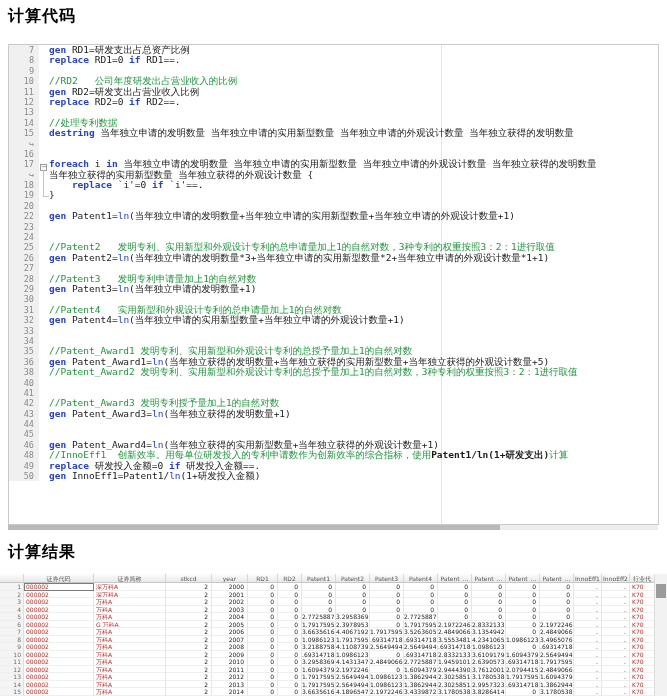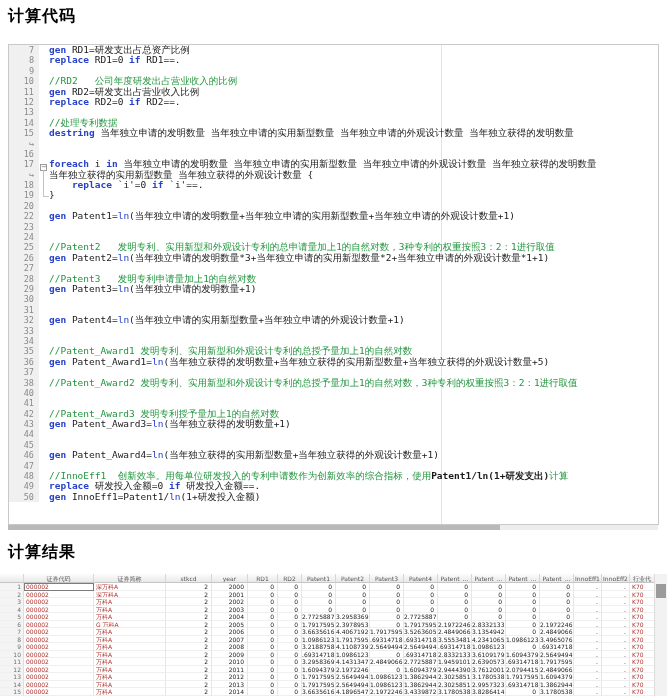--- a/index.html
+++ b/index.html
@@ -75,36 +75,34 @@
       <div class="ln-row"><div class="gut">20</div><div class="fold"></div><div class="code"></div></div>
       <div class="ln-row"><div class="gut">22</div><div class="fold"></div><div class="code"><span class="c">gen</span><span class="t"> Patent1=</span><span class="f">ln</span><span class="t">(当年独立申请的发明数量+当年独立申请的实用新型数量+当年独立申请的外观设计数量+1)</span></div></div>
       <div class="ln-row"><div class="gut">23</div><div class="fold"></div><div class="code"></div></div>
       <div class="ln-row"><div class="gut">24</div><div class="fold"></div><div class="code"></div></div>
       <div class="ln-row"><div class="gut">25</div><div class="fold"></div><div class="code"><span class="m">//Patent2   发明专利、实用新型和外观设计专利的总申请量加上1的自然对数，3种专利的权重按照3：2：1进行取值</span></div></div>
       <div class="ln-row"><div class="gut">26</div><div class="fold"></div><div class="code"><span class="c">gen</span><span class="t"> Patent2=</span><span class="f">ln</span><span class="t">(当年独立申请的发明数量*3+当年独立申请的实用新型数量*2+当年独立申请的外观设计数量*1+1)</span></div></div>
       <div class="ln-row"><div class="gut">27</div><div class="fold"></div><div class="code"></div></div>
       <div class="ln-row"><div class="gut">28</div><div class="fold"></div><div class="code"><span class="m">//Patent3   发明专利申请量加上1的自然对数</span></div></div>
       <div class="ln-row"><div class="gut">29</div><div class="fold"></div><div class="code"><span class="c">gen</span><span class="t"> Patent3=</span><span class="f">ln</span><span class="t">(当年独立申请的发明数量+1)</span></div></div>
       <div class="ln-row"><div class="gut">30</div><div class="fold"></div><div class="code"></div></div>
-      <div class="ln-row"><div class="gut">31</div><div class="fold"></div></div>
+      <div class="ln-row"><div class="gut">31</div><div class="fold"></div><div class="code"><span class="m">//Patent4   实用新型和外观设计专利的总申请量加上1的自然对数</span></div></div>
       <div class="ln-row"><div class="gut">32</div><div class="fold"></div><div class="code"><span class="c">gen</span><span class="t"> Patent4=</span><span class="f">ln</span><span class="t">(当年独立申请的实用新型数量+当年独立申请的外观设计数量+1)</span></div></div>
       <div class="ln-row"><div class="gut">33</div><div class="fold"></div><div class="code"></div></div>
       <div class="ln-row"><div class="gut">34</div><div class="fold"></div><div class="code"></div></div>
       <div class="ln-row"><div class="gut">35</div><div class="fold"></div><div class="code"><span class="m">//Patent_Award1 发明专利、实用新型和外观设计专利的总授予量加上1的自然对数</span></div></div>
       <div class="ln-row"><div class="gut">36</div><div class="fold"></div><div class="code"><span class="c">gen</span><span class="t"> Patent_Award1=</span><span class="f">ln</span><span class="t">(当年独立获得的发明数量+当年独立获得的实用新型数量+当年独立获得的外观设计数量+5)</span></div></div>
-      <div class="ln-row"><div class="gut">37</div><div class="fold"></div><div class="code"></div></div>
       <div class="ln-row"><div class="gut">38</div><div class="fold"></div><div class="code"><span class="m">//Patent_Award2 发明专利、实用新型和外观设计专利的总授予量加上1的自然对数，3种专利的权重按照3：2：1进行取值</span></div></div>
       <div class="ln-row"><div class="gut">40</div><div class="fold"></div><div class="code"></div></div>
       <div class="ln-row"><div class="gut">41</div><div class="fold"></div><div class="code"></div></div>
       <div class="ln-row"><div class="gut">42</div><div class="fold"></div><div class="code"><span class="m">//Patent_Award3 发明专利授予量加上1的自然对数</span></div></div>
       <div class="ln-row"><div class="gut">43</div><div class="fold"></div><div class="code"><span class="c">gen</span><span class="t"> Patent_Award3=</span><span class="f">ln</span><span class="t">(当年独立获得的发明数量+1)</span></div></div>
       <div class="ln-row"><div class="gut">44</div><div class="fold"></div><div class="code"></div></div>
       <div class="ln-row"><div class="gut">45</div><div class="fold"></div></div>
       <div class="ln-row"><div class="gut">46</div><div class="fold"></div><div class="code"><span class="c">gen</span><span class="t"> Patent_Award4=</span><span class="f">ln</span><span class="t">(当年独立获得的实用新型数量+当年独立获得的外观设计数量+1)</span></div></div>
-      <div class="ln-row"><div class="gut">47</div><div class="fold"></div><div class="code"></div></div>
       <div class="ln-row"><div class="gut">48</div><div class="fold"></div><div class="code"><span class="m">//InnoEff1  创新效率。用每单位研发投入的专利申请数作为创新效率的综合指标，使用</span><span class="d">Patent1/ln(1+研发支出)</span><span class="m">计算</span></div></div>
       <div class="ln-row"><div class="gut">49</div><div class="fold"></div><div class="code"><span class="c">replace</span><span class="t"> 研发投入金额=0 </span><span class="c">if</span><span class="t"> 研发投入金额==.</span></div></div>
       <div class="ln-row"><div class="gut">50</div><div class="fold"></div><div class="code"><span class="c">gen</span><span class="t"> InnoEff1=Patent1/</span><span class="f">ln</span><span class="t">(1+研发投入金额)</span></div></div>
     </div>
 </div>
 
 <div id="hscroll">
   <div id="hscroll-thumb"></div>
 </div>
 

